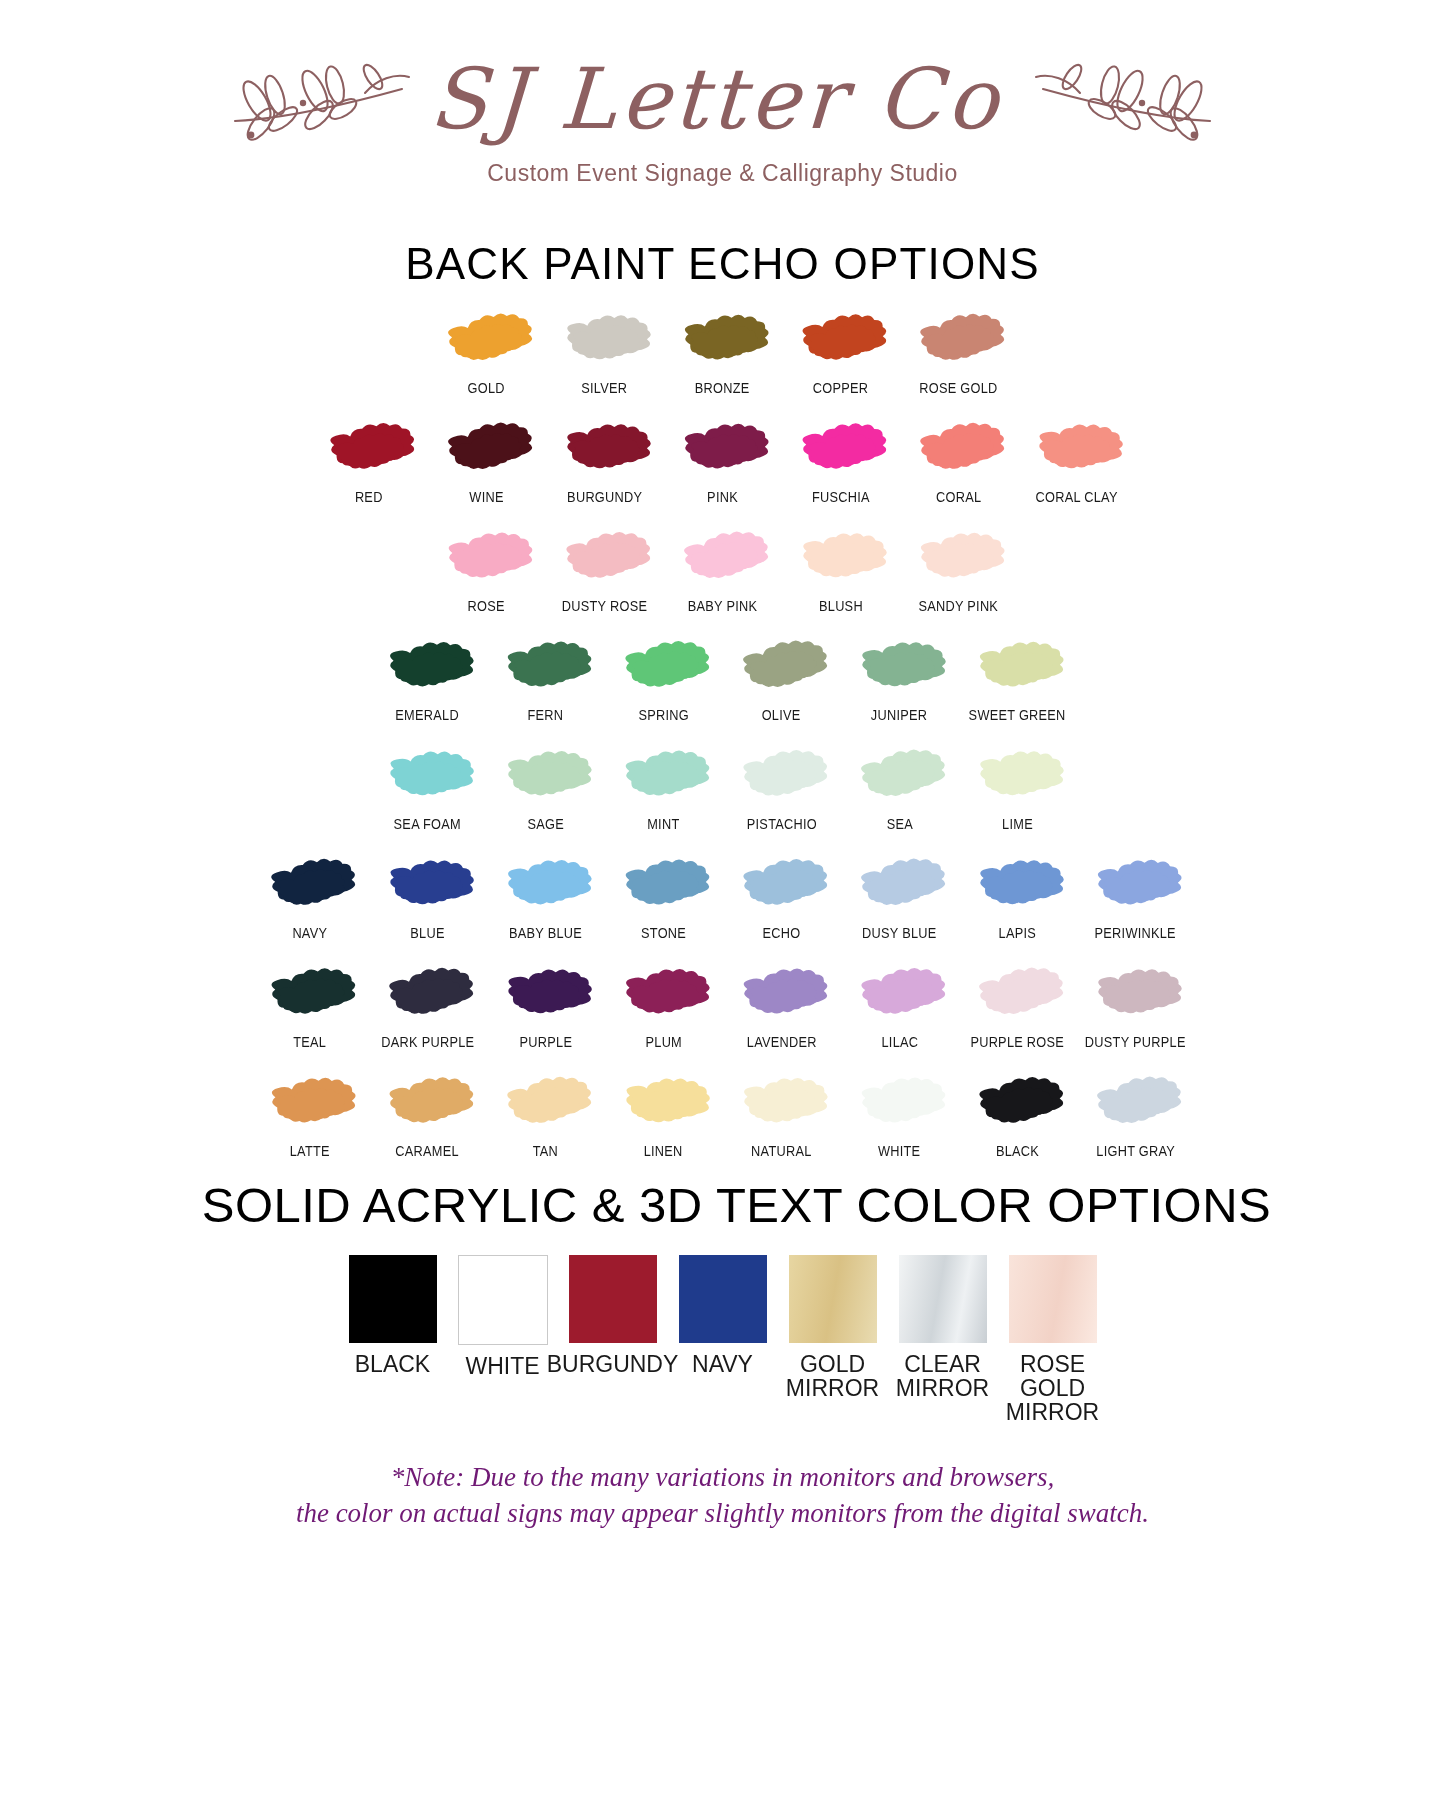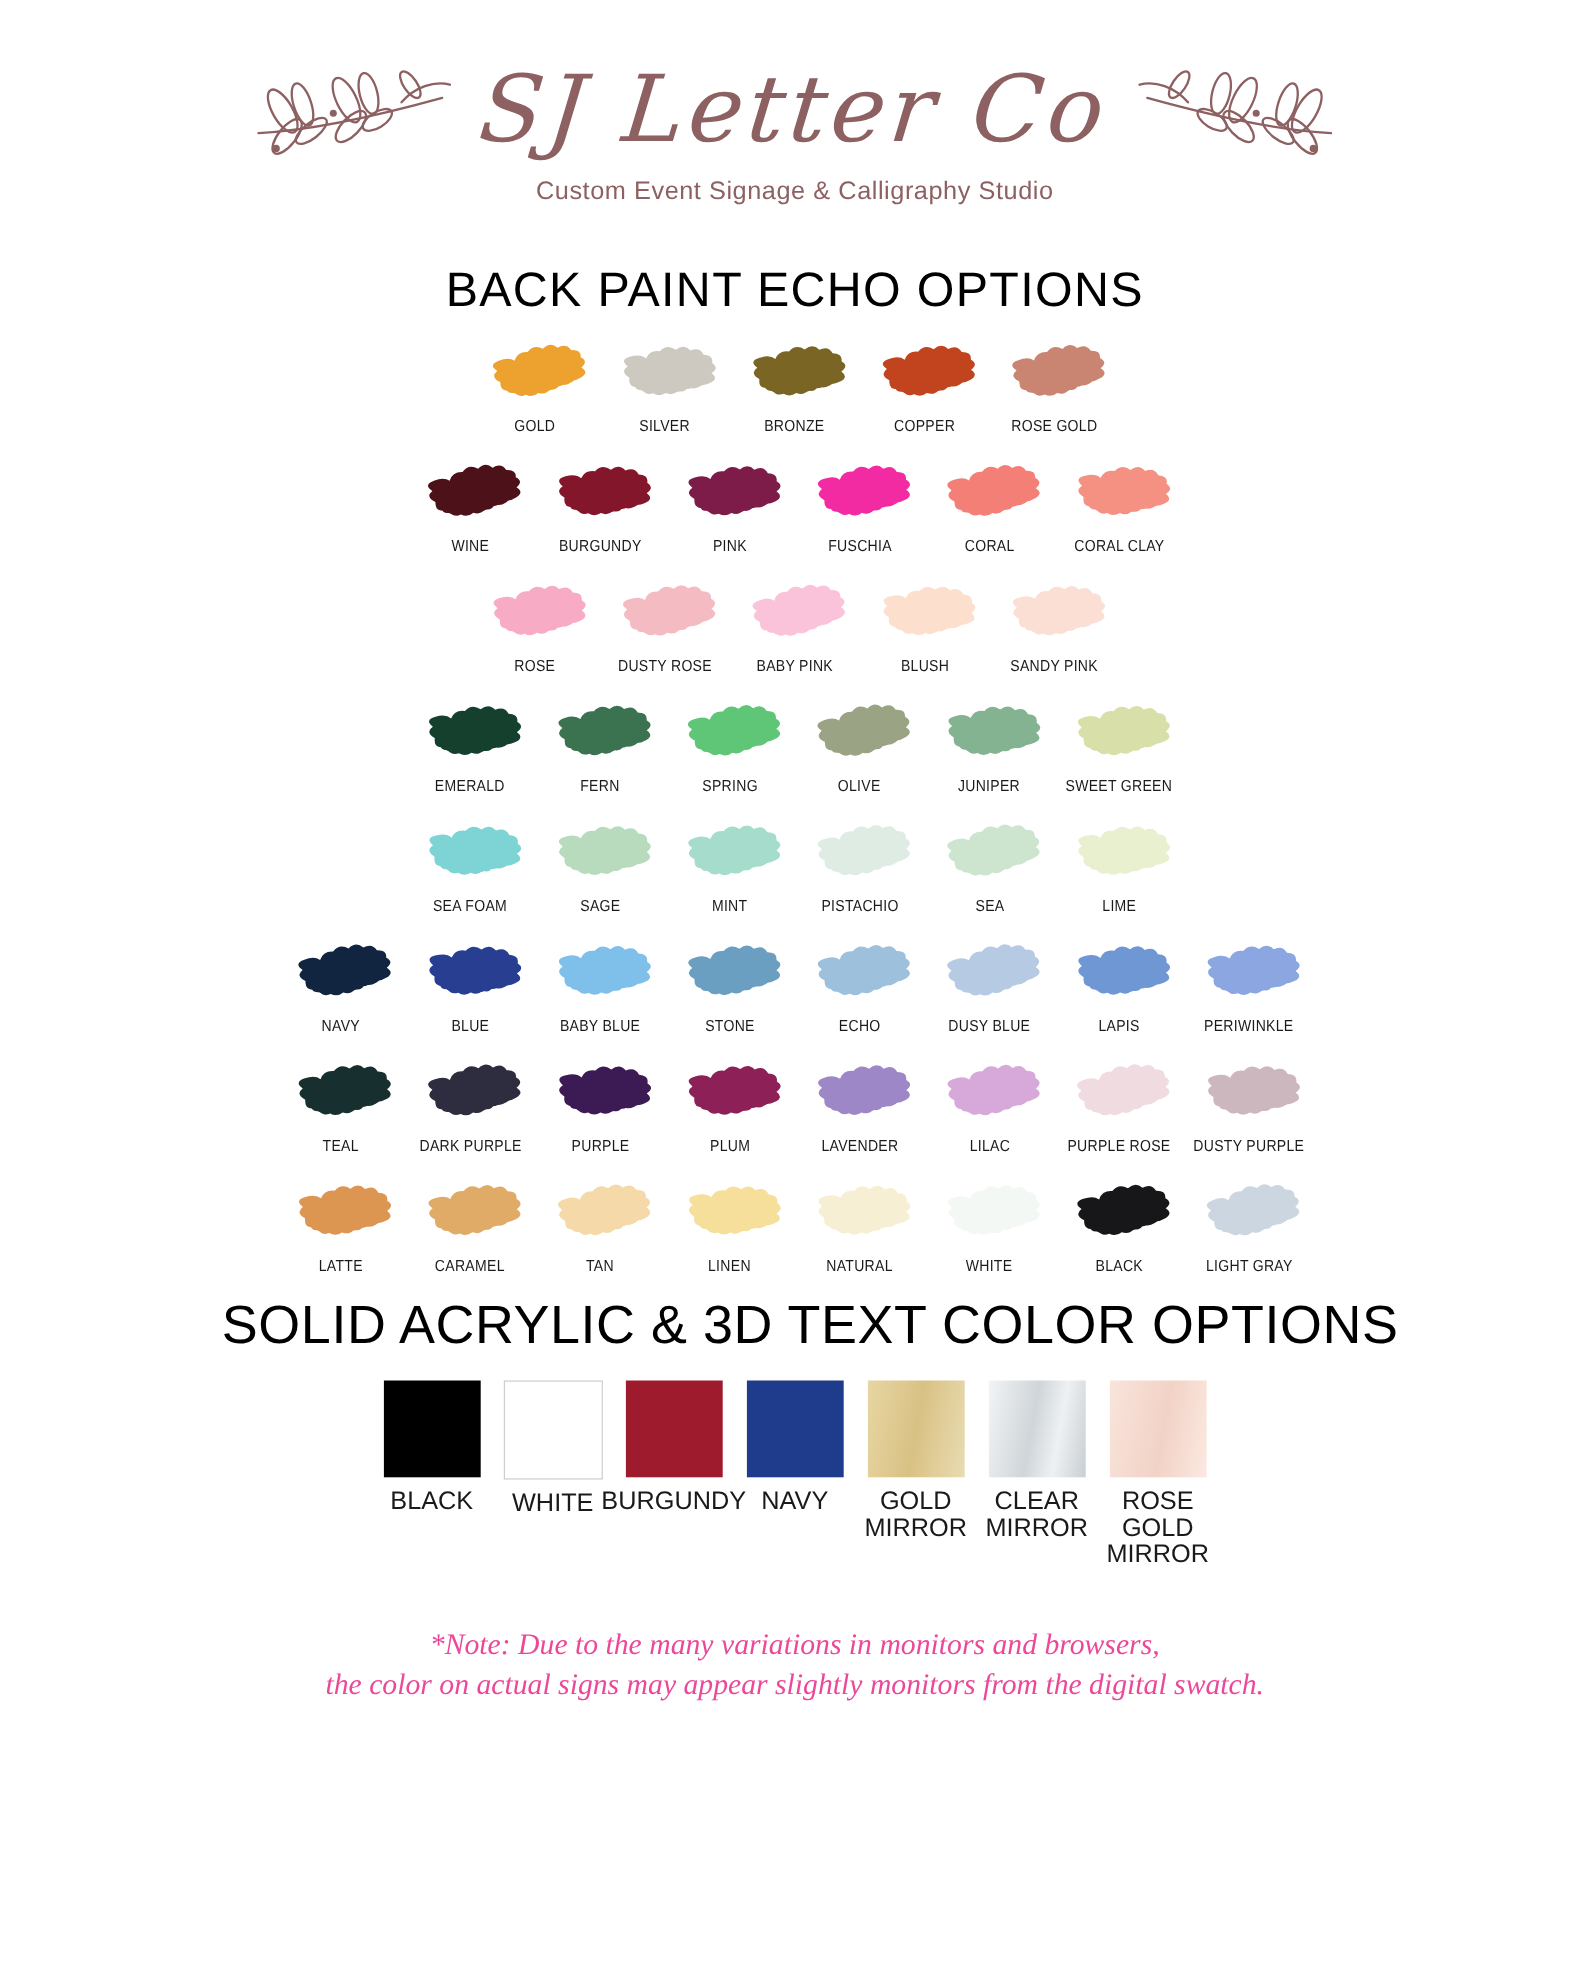--- a/index.html
+++ b/index.html
@@ -128,27 +128,27 @@
     margin-top: 9px;
     font-family: "Liberation Sans", sans-serif;
     font-size: 23px;
     line-height: 1.05;
     color: #1a1a1a;
     text-align: center;
   }
 
   
   .note {
-    margin-top: 54px;
+    margin-top: 36px;
     text-align: center;
     font-family: "Liberation Serif", serif;
     font-style: italic;
     font-size: 27px;
     line-height: 1.32;
-    color: #ec4899;
+    color: #701a75;
   }
 </style>
 </head>
 <body>
 
 <div class="header">
   <div class="logo-row">
 
     <span class="laurel">
       <svg width="210" height="100" viewBox="0 0 210 100">
@@ -243,20 +243,29 @@
             <path d="M14 30 q-9 -5 -2 -10 q-8 -6 2 -9 q9 -3 14 1 q3 -8 12 -7 q6 -7 14 -2 q7 -6 13 0 q8 -4 12 3 q9 0 8 7 q7 4 0 9 q7 5 -1 9 q-7 4 -13 1 q-3 7 -11 5 q-5 6 -13 3 q-7 5 -14 1 q-8 3 -12 -3 q-9 1 -9 -6 z" fill="#c98572" transform="translate(10,18) scale(0.80)"></path>
           </g>
         </svg>
         <div class="swatch-label">ROSE GOLD</div>
       </div>
     </div>
     <div class="row-gap"></div>
     <div class="swatch-row">
       <div class="swatch-cell">
         <svg class="blob" viewBox="0 0 96 66">
+          <g transform="translate(48,33) rotate(-2) scale(1.02) translate(-48,-33)">
+            <path d="M14 30 q-9 -5 -2 -10 q-8 -6 2 -9 q9 -3 14 1 q3 -8 12 -7 q6 -7 14 -2 q7 -6 13 0 q8 -4 12 3 q9 0 8 7 q7 4 0 9 q7 5 -1 9 q-7 4 -13 1 q-3 7 -11 5 q-5 6 -13 3 q-7 5 -14 1 q-8 3 -12 -3 q-9 1 -9 -6 z" fill="#9f1427" transform="translate(2,8) scale(1.0)"></path>
+            <path d="M14 30 q-9 -5 -2 -10 q-8 -6 2 -9 q9 -3 14 1 q3 -8 12 -7 q6 -7 14 -2 q7 -6 13 0 q8 -4 12 3 q9 0 8 7 q7 4 0 9 q7 5 -1 9 q-7 4 -13 1 q-3 7 -11 5 q-5 6 -13 3 q-7 5 -14 1 q-8 3 -12 -3 q-9 1 -9 -6 z" fill="#9f1427" transform="translate(10,18) scale(0.80)"></path>
+          </g>
+        </svg>
+        <div class="swatch-label">RED</div>
+      </div>
+      <div class="swatch-cell">
+        <svg class="blob" viewBox="0 0 96 66">
           <g transform="translate(48,33) rotate(-4) scale(1.02) translate(-48,-33)">
             <path d="M14 30 q-9 -5 -2 -10 q-8 -6 2 -9 q9 -3 14 1 q3 -8 12 -7 q6 -7 14 -2 q7 -6 13 0 q8 -4 12 3 q9 0 8 7 q7 4 0 9 q7 5 -1 9 q-7 4 -13 1 q-3 7 -11 5 q-5 6 -13 3 q-7 5 -14 1 q-8 3 -12 -3 q-9 1 -9 -6 z" fill="#4c1119" transform="translate(2,8) scale(1.0)"></path>
             <path d="M14 30 q-9 -5 -2 -10 q-8 -6 2 -9 q9 -3 14 1 q3 -8 12 -7 q6 -7 14 -2 q7 -6 13 0 q8 -4 12 3 q9 0 8 7 q7 4 0 9 q7 5 -1 9 q-7 4 -13 1 q-3 7 -11 5 q-5 6 -13 3 q-7 5 -14 1 q-8 3 -12 -3 q-9 1 -9 -6 z" fill="#4c1119" transform="translate(10,18) scale(0.80)"></path>
           </g>
         </svg>
         <div class="swatch-label">WINE</div>
       </div>
       <div class="swatch-cell">
         <svg class="blob" viewBox="0 0 96 66">
           <g transform="translate(48,33) rotate(3) scale(1.02) translate(-48,-33)">

